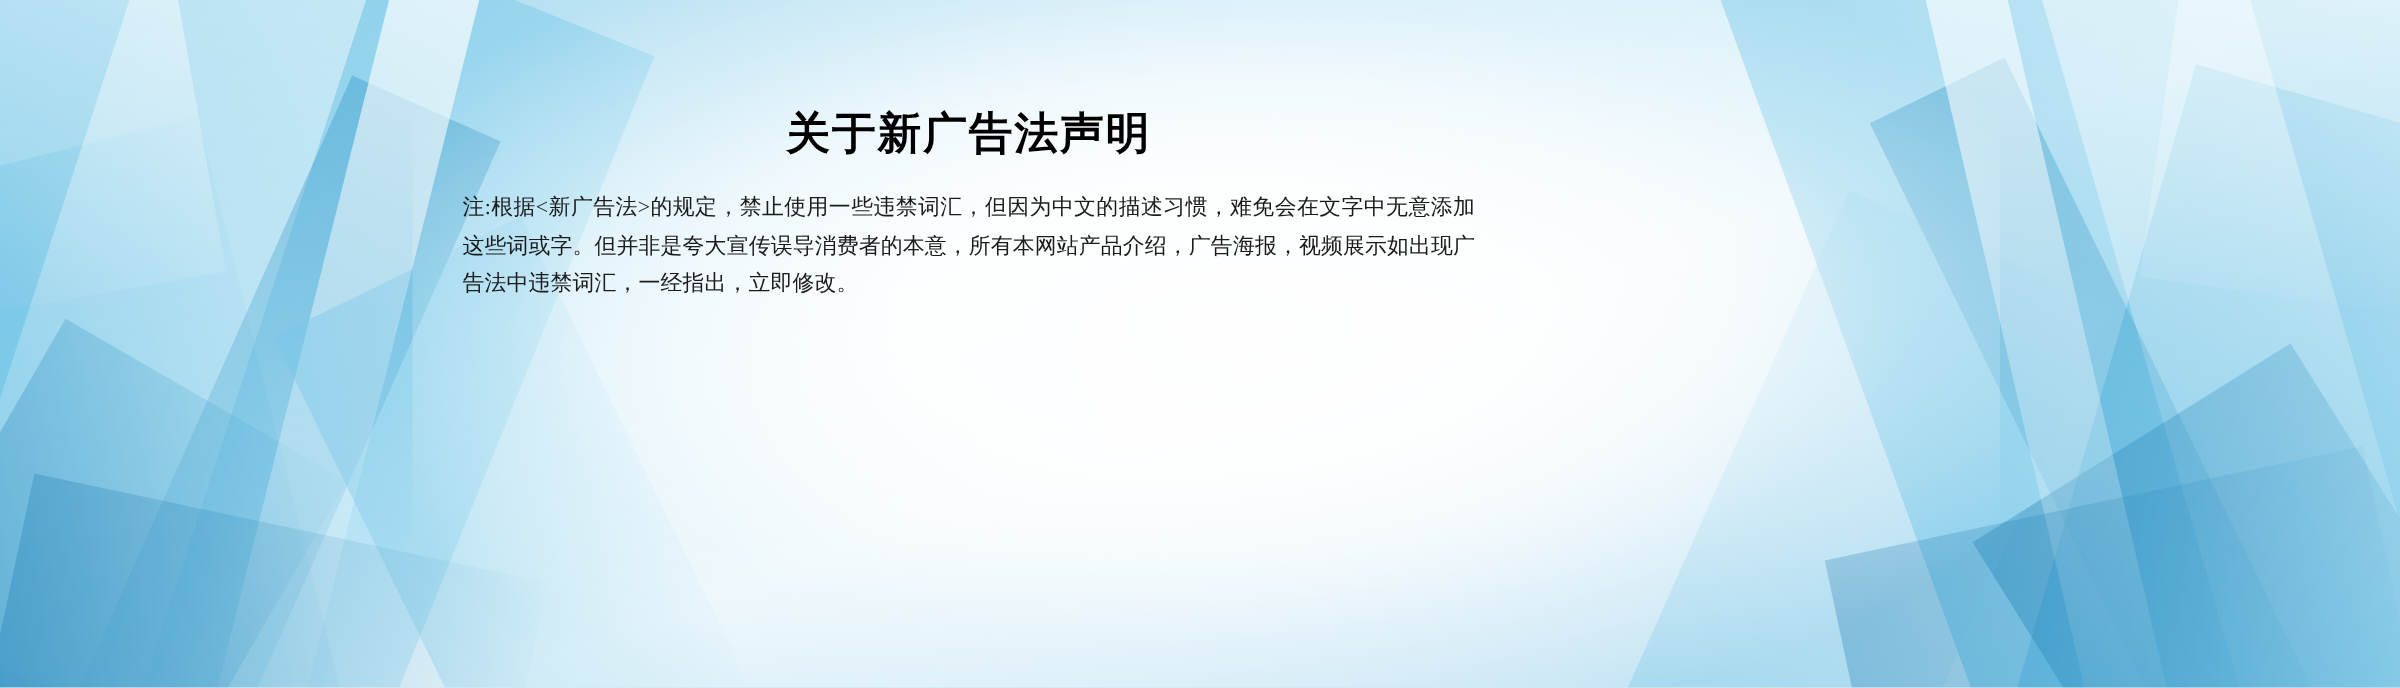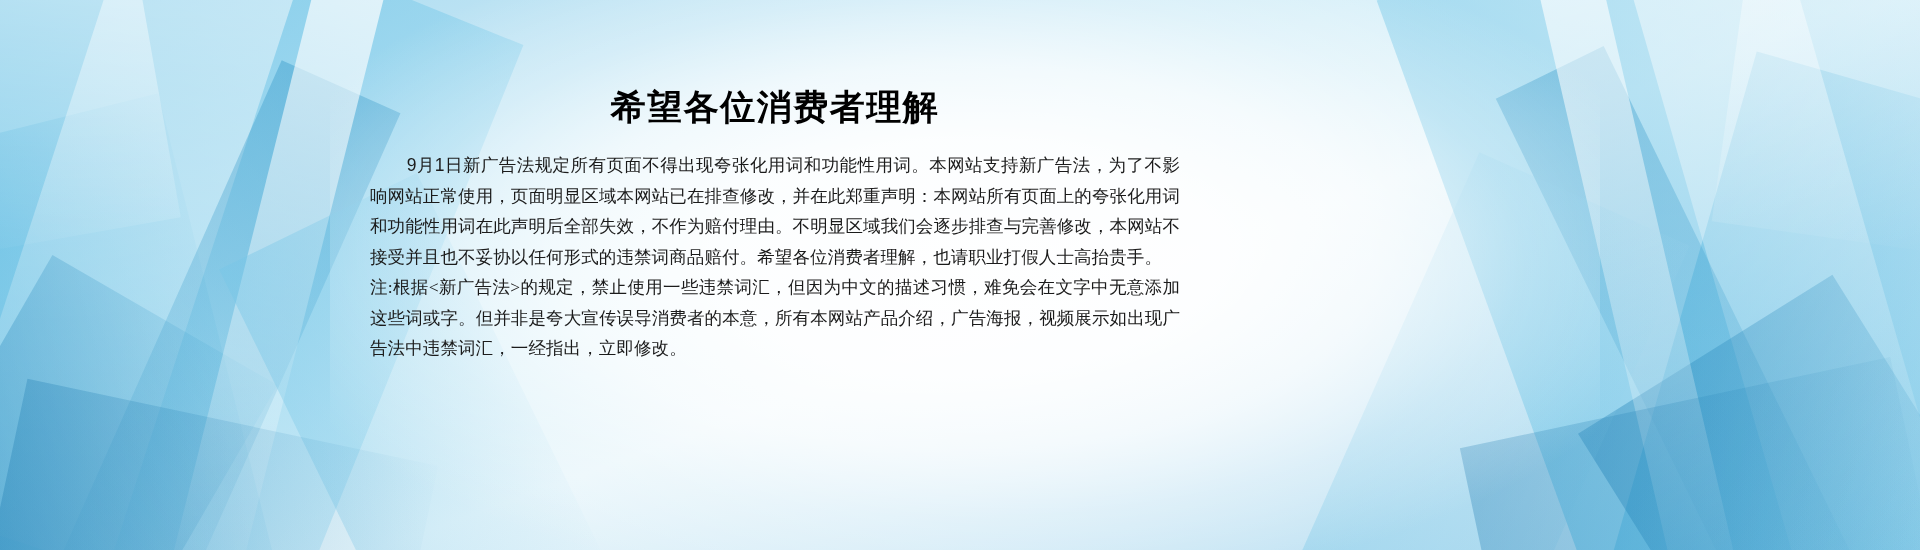--- a/index.html
+++ b/index.html
@@ -154,21 +154,20 @@
   <div class="shard r5"></div>
   <div class="shard r6"></div>
   <div class="shard r7"></div>
   <div class="shard r8"></div>
   <div class="shard r9"></div>
 
   <div class="glow"></div>
 
   <div class="content">
 
-    <h1 class="title">希望各位消费者理解</h1>
+    <h1 class="title">关于新广告法声明</h1>
 
     <div class="body-copy">
-      <p class="para-indent">9月1日新广告法规定所有页面不得出现夸张化用词和功能性用词。本网站支持新广告法，为了不影响网站正常使用，页面明显区域本网站已在排查修改，并在此郑重声明：本网站所有页面上的夸张化用词和功能性用词在此声明后全部失效，不作为赔付理由。不明显区域我们会逐步排查与完善修改，本网站不接受并且也不妥协以任何形式的违禁词商品赔付。希望各位消费者理解，也请职业打假人士高抬贵手。</p>
       <p class="para-note">注:根据&lt;新广告法&gt;的规定，禁止使用一些违禁词汇，但因为中文的描述习惯，难免会在文字中无意添加这些词或字。但并非是夸大宣传误导消费者的本意，所有本网站产品介绍，广告海报，视频展示如出现广告法中违禁词汇，一经指出，立即修改。</p>
     </div>
 
   </div>
 </div>
 
 </body></html>

